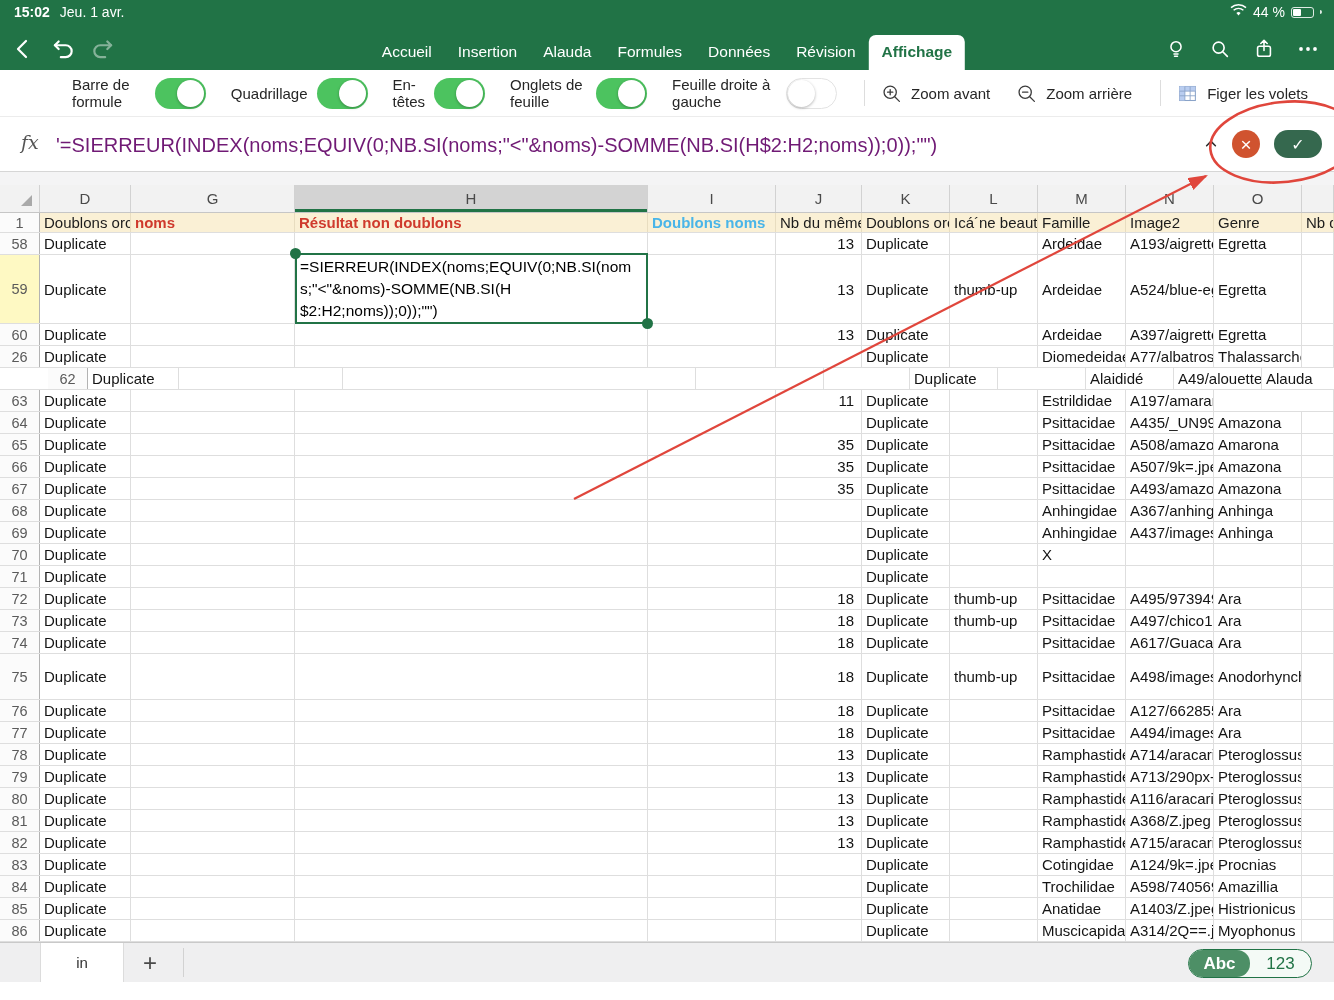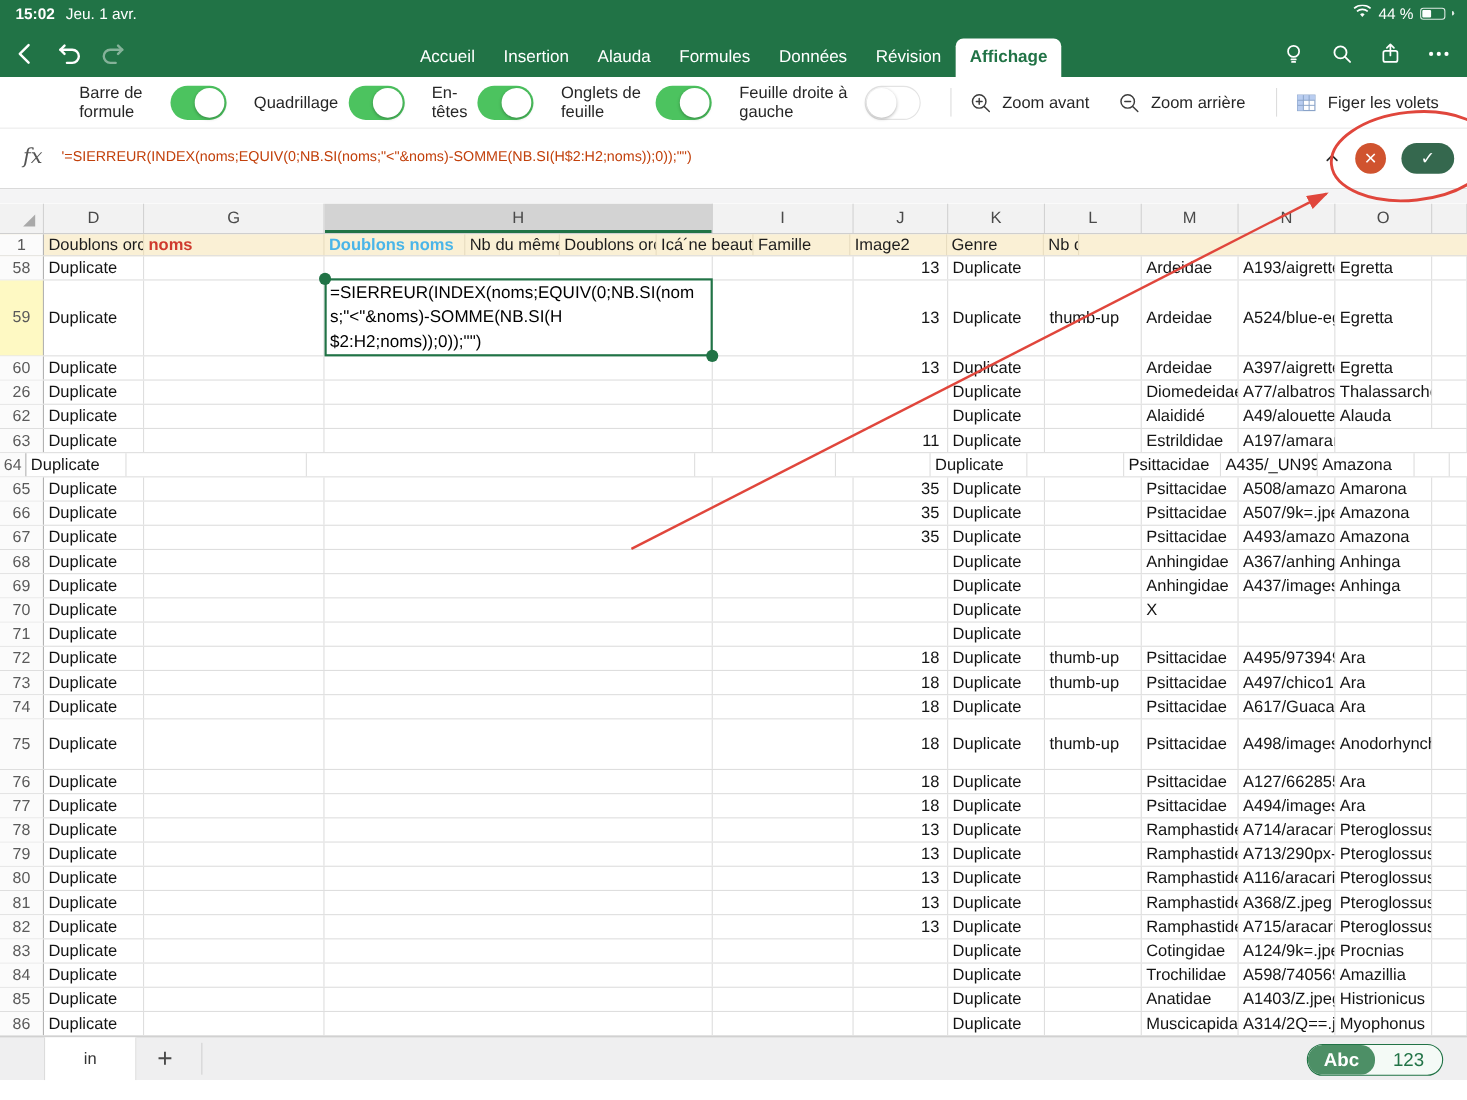--- a/index.html
+++ b/index.html
@@ -36,21 +36,21 @@
     box-shadow:0 1px 3px rgba(0,0,0,.3); }
   .on .knob { right:2px; } .off .knob { left:1px; top:1px; }
   .vdiv { width:1px; height:26px; background:#ddd; margin:0 16px 0 2px; flex:0 0 auto; }
   .tool-btn { display:flex; align-items:center; gap:9px; margin-right:26px; white-space:nowrap; }
 
   
   .formula-bar { position:absolute; top:116px; left:0; width:1334px; height:56px; background:#fff;
     border-top:1px solid #ececec; border-bottom:1px solid #d6d6d6; }
   .fx { position:absolute; left:21px; top:14px; font-family:"DejaVu Serif", serif; font-style:italic;
     font-size:19px; color:#555; }
-  .formula-text { position:absolute; left:56px; top:17px; font-size:13px; color:#c2410c; white-space:nowrap; }
+  .formula-text { position:absolute; left:56px; top:17px; font-size:20px; color:#701a75; white-space:nowrap; }
   .fb-controls { position:absolute; right:12px; top:13px; display:flex; gap:14px; align-items:center; }
   .caret-up { width:14px; height:14px; }
   .btn-x { width:28px; height:28px; border-radius:50%; background:#d0532f; color:#fff; display:flex;
     align-items:center; justify-content:center; font-size:19px; line-height:1; }
   .btn-check { width:48px; height:28px; border-radius:14px; background:#35684e; color:#fff; display:flex;
     align-items:center; justify-content:center; font-size:16px; }
   .pre-grid-strip { position:absolute; top:172px; left:0; width:1334px; height:13px; background:#f4f4f5; }
 
   
   .grid { position:absolute; top:185px; left:0; width:1334px; height:757px; background:#fff; overflow:hidden; }
@@ -279,20 +279,21 @@
           <div class="ch" style="width: 88px;">L</div>
           <div class="ch" style="width: 88px;">M</div>
           <div class="ch" style="width: 88px;">N</div>
           <div class="ch" style="width: 88px;">O</div>
           <div class="ch" style="width: 32px;"></div>
         </div>
         <div class="grid-row row1" style="height: 20px;">
           <div class="c num" style="width: 40px;">1</div>
           <div class="c s-dark" style="width: 91px;">Doublons orc</div>
           <div class="c s-red" style="width: 164px;">noms</div>
+          <div class="c s-red" style="width: 353px;">Résultat non doublons</div>
           <div class="c s-blue" style="width: 128px;">Doublons noms</div>
           <div class="c s-dark" style="width: 86px;">Nb du même</div>
           <div class="c s-dark" style="width: 88px;">Doublons orc</div>
           <div class="c s-dark" style="width: 88px;">Icá´ne beauté</div>
           <div class="c s-dark" style="width: 88px;">Famille</div>
           <div class="c s-dark" style="width: 88px;">Image2</div>
           <div class="c s-dark" style="width: 88px;">Genre</div>
           <div class="c s-dark" style="width: 32px;">Nb d</div>
         </div>
         <div class="grid-row" style="height: 22px;">
@@ -344,21 +345,21 @@
           <div class="c" style="width: 353px;"></div>
           <div class="c" style="width: 128px;"></div>
           <div class="c ar" style="width: 86px;"></div>
           <div class="c" style="width: 88px;">Duplicate</div>
           <div class="c" style="width: 88px;"></div>
           <div class="c" style="width: 88px;">Diomedeidae</div>
           <div class="c" style="width: 88px;">A77/albatros</div>
           <div class="c" style="width: 88px;">Thalassarche</div>
           <div class="c" style="width: 32px;"></div>
         </div>
-        <div class="grid-row" style="height: 22px;">
+        <div class="grid-row" style="height: 22px; padding-left: 48px;">
           <div class="c num" style="width: 40px;">62</div>
           <div class="c" style="width: 91px;">Duplicate</div>
           <div class="c" style="width: 164px;"></div>
           <div class="c" style="width: 353px;"></div>
           <div class="c" style="width: 128px;"></div>
           <div class="c ar" style="width: 86px;"></div>
           <div class="c" style="width: 88px;">Duplicate</div>
           <div class="c" style="width: 88px;"></div>
           <div class="c" style="width: 88px;">Alaididé</div>
           <div class="c" style="width: 88px;">A49/alouette</div>
@@ -373,21 +374,21 @@
           <div class="c" style="width: 128px;"></div>
           <div class="c ar" style="width: 86px;">11</div>
           <div class="c" style="width: 88px;">Duplicate</div>
           <div class="c" style="width: 88px;"></div>
           <div class="c" style="width: 88px;">Estrildidae</div>
           <div class="c" style="width: 88px;">A197/amarante</div>
           <div class="c" style="width: 88px; margin-top: 24px;">Lagonostica</div>
           <div class="c" style="width: 32px;"></div>
         </div>
         <div class="grid-row" style="height: 22px;">
-          <div class="c num" style="width: 24px;">64</div>
+          <div class="c num" style="width: 40px;">64</div>
           <div class="c" style="width: 91px;">Duplicate</div>
           <div class="c" style="width: 164px;"></div>
           <div class="c" style="width: 353px;"></div>
           <div class="c" style="width: 128px;"></div>
           <div class="c ar" style="width: 86px;"></div>
           <div class="c" style="width: 88px;">Duplicate</div>
           <div class="c" style="width: 88px;"></div>
           <div class="c" style="width: 88px;">Psittacidae</div>
           <div class="c" style="width: 88px;">A435/_UN99</div>
           <div class="c" style="width: 88px;">Amazona</div>

